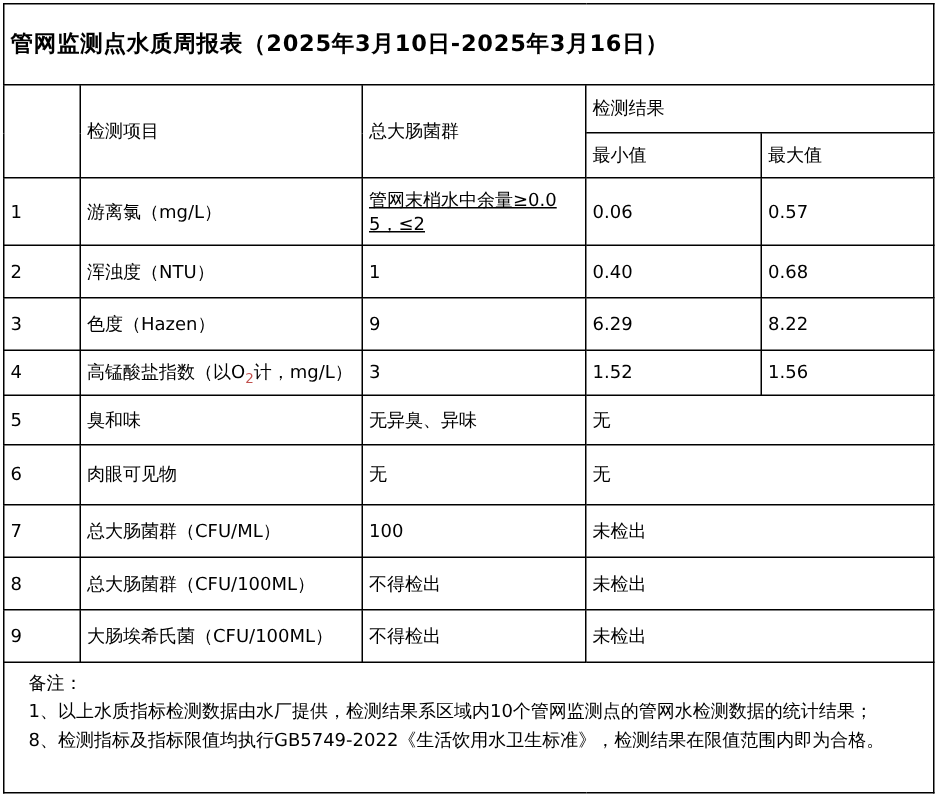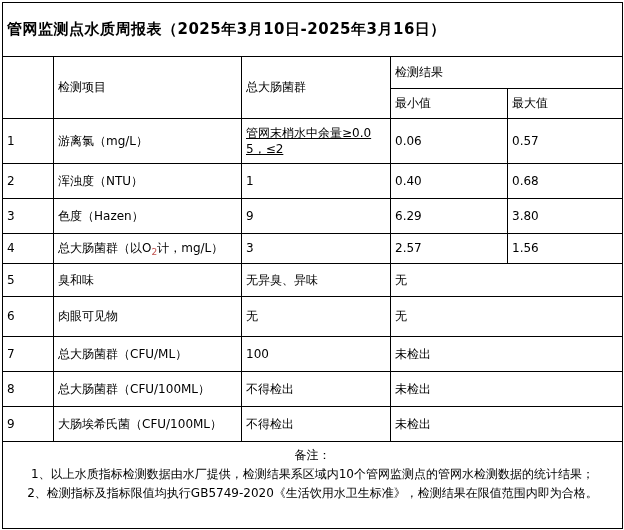--- a/index.html
+++ b/index.html
@@ -56,21 +56,21 @@
   tr.r-9 td { height: 30px; }
 
   td.std-wrap { padding: 2px 10px; text-decoration: underline; }
 
   sub.o2-sub {
     font-size: 9px;
     line-height: 0;
   }
   tr.r-notes td {
     height: 78px;
-    text-align: center;
+    text-align: left;
     vertical-align: top;
     padding: 4px 16px;
     font-size: 12px;
     line-height: 1.6;
   }
   .note-line { display: block; }
 </style>
 </head>
 <body>
 
@@ -114,28 +114,28 @@
       <td>1</td>
       <td>0.40</td>
       <td>0.68</td>
     </tr>
 
     <tr class="r-3">
       <td>3</td>
       <td>色度（Hazen）</td>
       <td>9</td>
       <td>6.29</td>
-      <td>3.80</td>
+      <td>8.22</td>
     </tr>
 
     <tr class="r-4">
       <td>4</td>
-      <td><span>总大肠菌群（以O</span><sub class="o2-sub" style="color: rgb(192, 80, 77);">2</sub><span>计，mg/L）</span></td>
+      <td><span>高锰酸盐指数（以O</span><sub class="o2-sub" style="color: rgb(192, 80, 77);">2</sub><span>计，mg/L）</span></td>
       <td>3</td>
-      <td>2.57</td>
+      <td>1.52</td>
       <td>1.56</td>
     </tr>
 
     <tr class="r-5">
       <td>5</td>
       <td>臭和味</td>
       <td>无异臭、异味</td>
       <td colspan="2">无</td>
     </tr>
 
@@ -164,18 +164,18 @@
       <td>9</td>
       <td>大肠埃希氏菌（CFU/100ML）</td>
       <td>不得检出</td>
       <td colspan="2">未检出</td>
     </tr>
 
     <tr class="r-notes">
       <td colspan="5">
         <span class="note-line">备注：</span>
         <span class="note-line">1、以上水质指标检测数据由水厂提供，检测结果系区域内10个管网监测点的管网水检测数据的统计结果；</span>
-        <span class="note-line">2、检测指标及指标限值均执行GB5749-2020《生活饮用水卫生标准》，检测结果在限值范围内即为合格。</span>
+        <span class="note-line">8、检测指标及指标限值均执行GB5749-2022《生活饮用水卫生标准》，检测结果在限值范围内即为合格。</span>
       </td>
     </tr>
   </tbody>
     </table>
 </div>
 
 </body></html>

